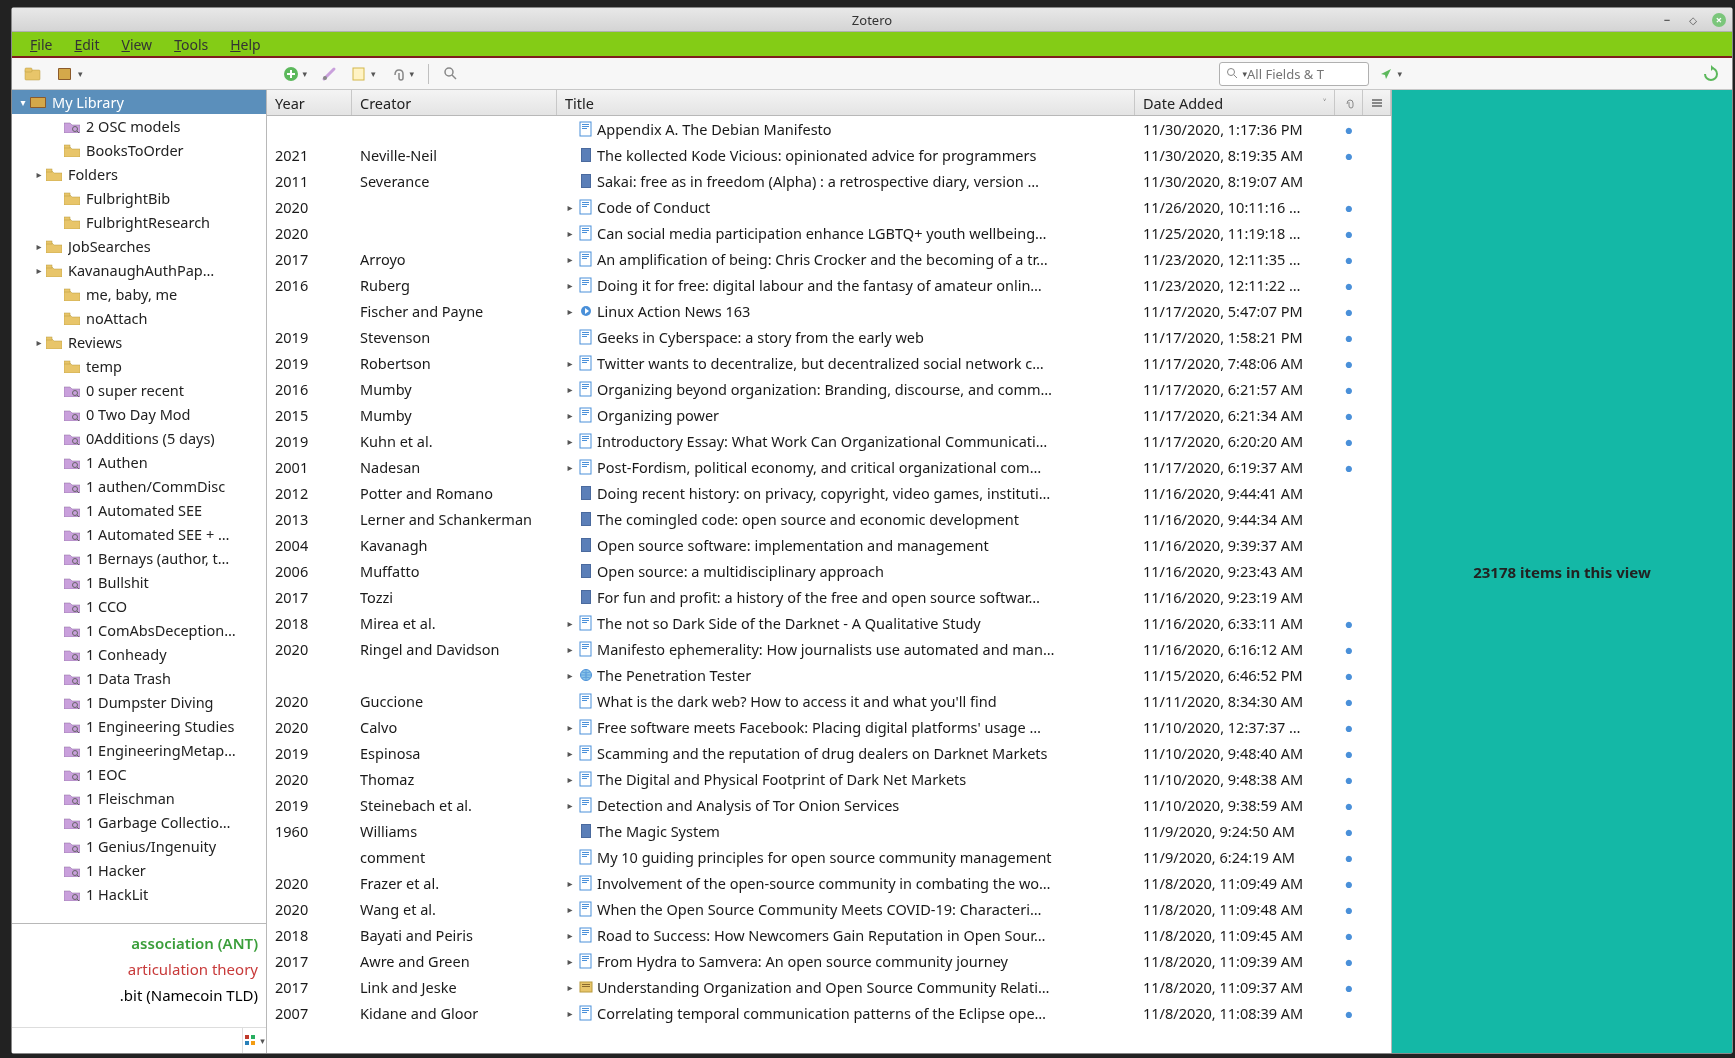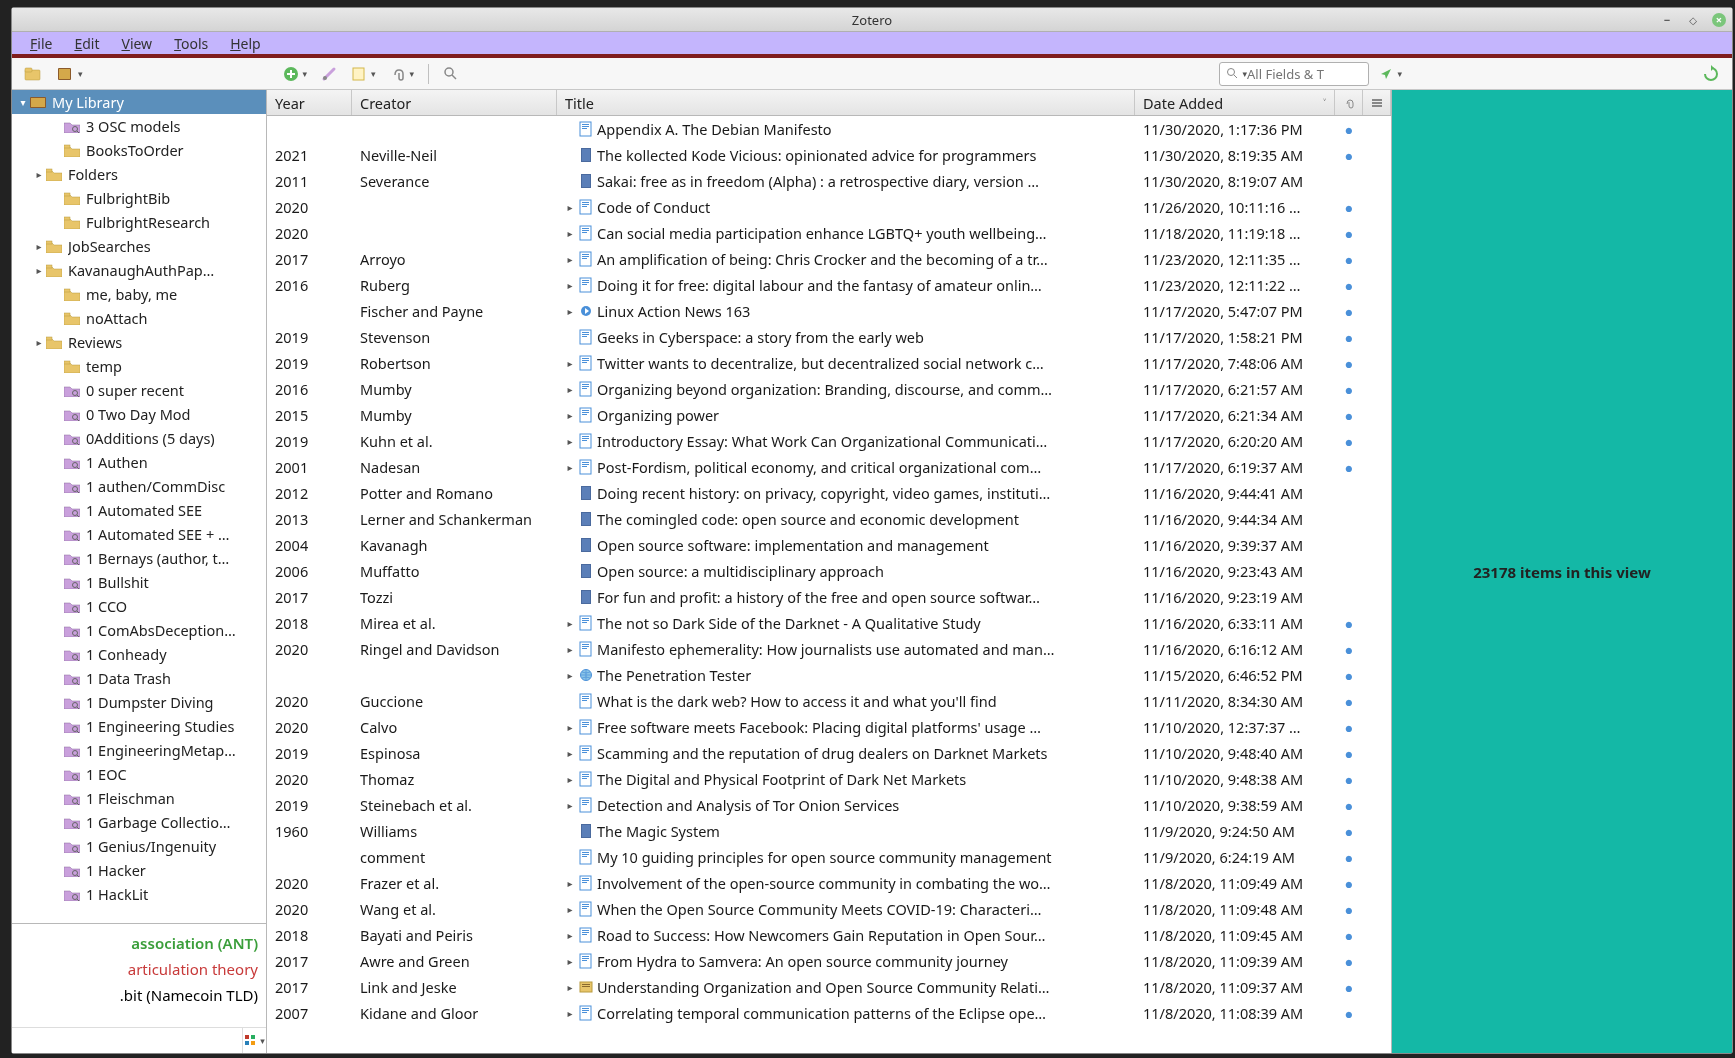--- a/index.html
+++ b/index.html
@@ -11,21 +11,21 @@
 .titlebar { height:24px; background:linear-gradient(#e8e8e8,#d4d4d4); display:flex; align-items:center; position:relative; border-bottom:1px solid #b0b0b0; }
 .titlebar .title { position:absolute; left:50%; transform:translateX(-50%); font-size:13px; color:#333; }
 .winbtns { position:absolute; right:6px; display:flex; gap:12px; align-items:center; }
 .winbtn { width:14px; height:14px; border-radius:50%; display:flex; align-items:center; justify-content:center; font-size:11px; cursor:pointer; }
 .winbtn.min::after{content:"−";color:#555;font-weight:bold;}
 .winbtn.max::after{content:"◇";color:#555;font-size:10px;}
 .winbtn.close{background:#7bc67b;color:#fff;}
 .winbtn.close::after{content:"×";font-weight:bold;}
 
 
-.menubar { height:26px; background:#c4b5fd; display:flex; align-items:center; padding:0 8px; gap:2px; font-size:14px; color:#333; border-bottom:4px solid #7f1d1d;}
+.menubar { height:26px; background:#84cc16; display:flex; align-items:center; padding:0 8px; gap:2px; font-size:14px; color:#333; border-bottom:2px solid #7f1d1d;}
 .menubar span { padding:3px 10px; cursor:pointer; }
 .menubar span u{text-decoration:underline;}
 
 
 .toolbar { height:32px; background:#f7f7f7; display:flex; align-items:center; padding:0 8px; gap:6px; border-bottom:1px solid #c8c8c8;}
 .tbtn { padding:2px 4px; cursor:pointer; display:flex; align-items:center; gap:2px; }
 .tbtn svg{display:block;}
 .tspacer{flex:1;}
 .searchbox{display:flex;align-items:center;border:1px solid #b0b0b0;background:#fff;border-radius:3px;height:24px;padding:0 6px;width:150px;}
 .searchbox input{border:none;outline:none;flex:1;font-size:13px;color:#888;background:transparent;min-width:0;}
@@ -196,21 +196,21 @@
             </svg>
             <span class="label">My Library</span>
           </div>
           <div class="treeitem indent2">
             <span class="twisty"></span>
             <svg class="foldericon" viewBox="0 0 16 13">
               <path fill="#c9a0dc" stroke="#8a6a9e" stroke-width=".5" d="M0 3 h6 l2 2 h8 v8 H0 Z"></path>
               <circle cx="11" cy="9" r="2.5" fill="none" stroke="#666"></circle>
               <path d="M13 11 L15 13" stroke="#666"></path>
             </svg>
-            <span class="label">3 OSC models</span>
+            <span class="label">2 OSC models</span>
           </div>
           <div class="treeitem indent2">
             <span class="twisty"></span>
             <svg class="foldericon" viewBox="0 0 16 13">
               <path class="folder-svg" d="M0 3 h6 l2 2 h8 v8 H0 Z"></path>
               <rect class="folder-svg" x="0" y="1" width="6" height="3"></rect>
             </svg>
             <span class="label">BooksToOrder</span>
           </div>
           <div class="treeitem indent1">
@@ -598,21 +598,21 @@
             <span class="c title">
               <span class="twisty">▸</span>
               <svg class="itemicon" viewBox="0 0 14 16">
                 <rect x="1" y="1" width="11" height="14" fill="#fff" stroke="#4a90d9"></rect>
                 <rect x="3" y="3" width="7" height="1" fill="#4a90d9"></rect>
                 <rect x="3" y="5" width="7" height="1" fill="#4a90d9"></rect>
                 <rect x="3" y="7" width="5" height="1" fill="#4a90d9"></rect>
               </svg>
               <span class="txt">Can social media participation enhance LGBTQ+ youth wellbeing…</span>
             </span>
-            <span class="c date">11/18/2020, 11:19:18 …</span>
+            <span class="c date">11/25/2020, 11:19:18 …</span>
             <span class="c dot">●</span>
             <span class="c ext"></span>
           </div>
           <div class="row">
             <span class="c year">2017</span>
             <span class="c creator">Arroyo</span>
             <span class="c title">
               <span class="twisty">▸</span>
               <svg class="itemicon" viewBox="0 0 14 16">
                 <rect x="1" y="1" width="11" height="14" fill="#fff" stroke="#4a90d9"></rect>

